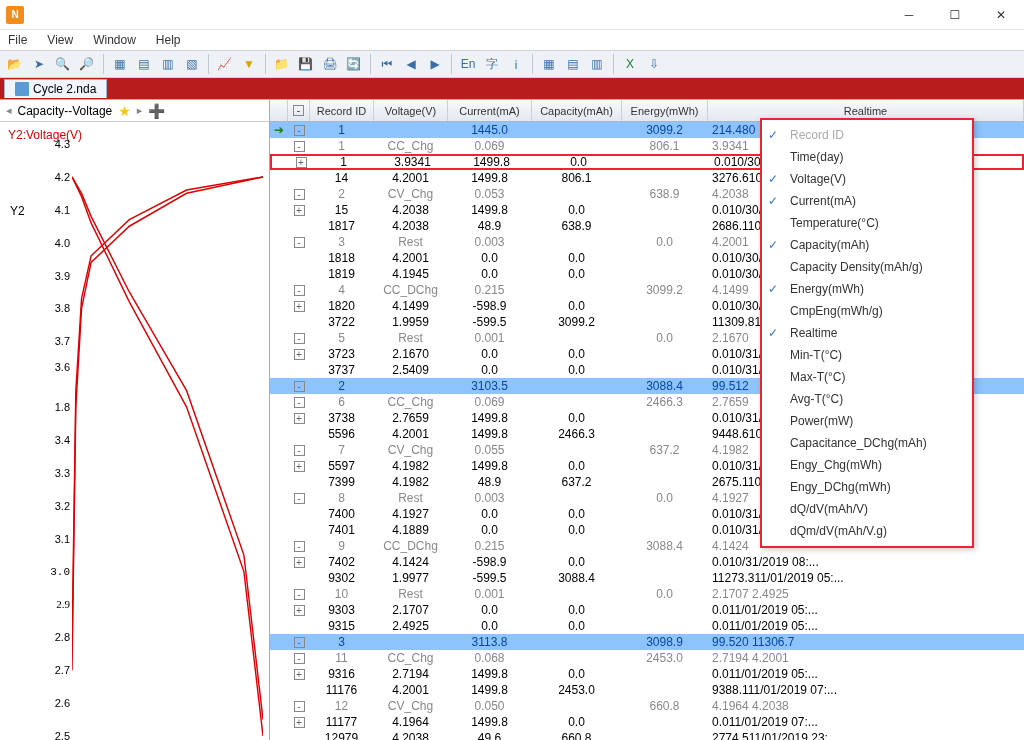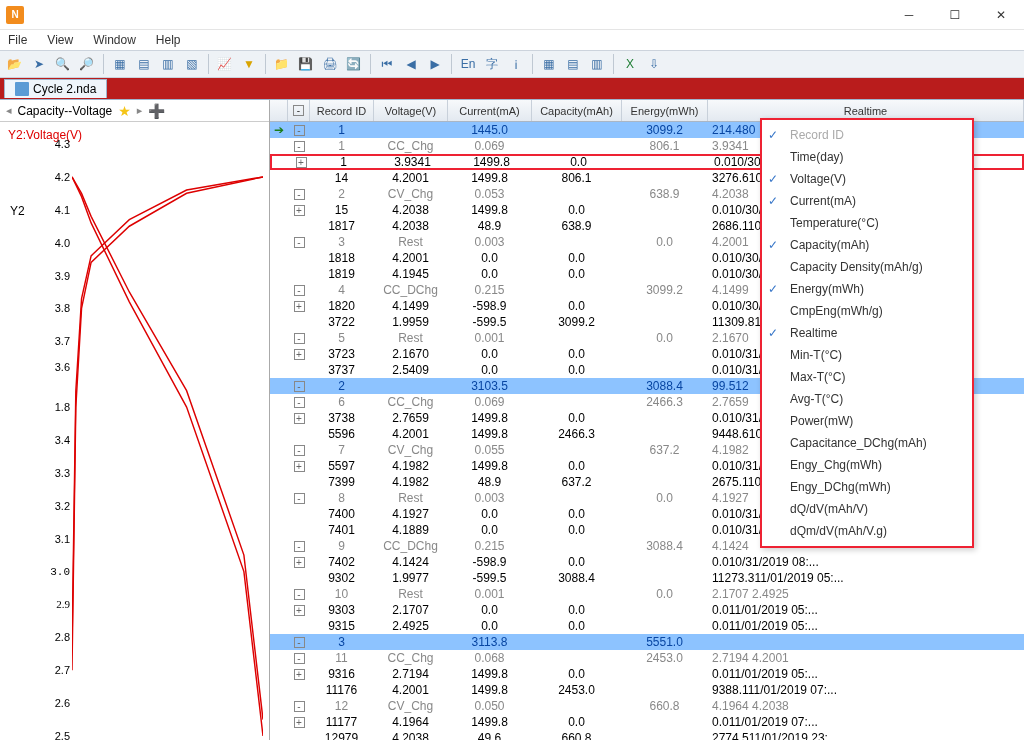--- a/index.html
+++ b/index.html
@@ -520,21 +520,22 @@
           <div class="cell c5"></div>
           <div class="cell c6">0.011/01/2019 05:...</div>
         </div>
         <div class="grow row-cycle">
           <div class="arrow-cell"></div>
           <div class="exp-cell"><span class="exp-box">-</span></div>
           <div class="cell c1">3</div>
           <div class="cell c2"></div>
           <div class="cell c3">3113.8</div>
           <div class="cell c4"></div>
-          <div class="cell c5">5551.0</div>
+          <div class="cell c5">3098.9</div>
+          <div class="cell c6">99.520         11306.7</div>
         </div>
         <div class="grow row-step">
           <div class="arrow-cell"></div>
           <div class="exp-cell"><span class="exp-box">-</span></div>
           <div class="cell c1">11</div>
           <div class="cell c2">CC_Chg</div>
           <div class="cell c3">0.068</div>
           <div class="cell c4"></div>
           <div class="cell c5">2453.0</div>
           <div class="cell c6">2.7194         4.2001</div>

